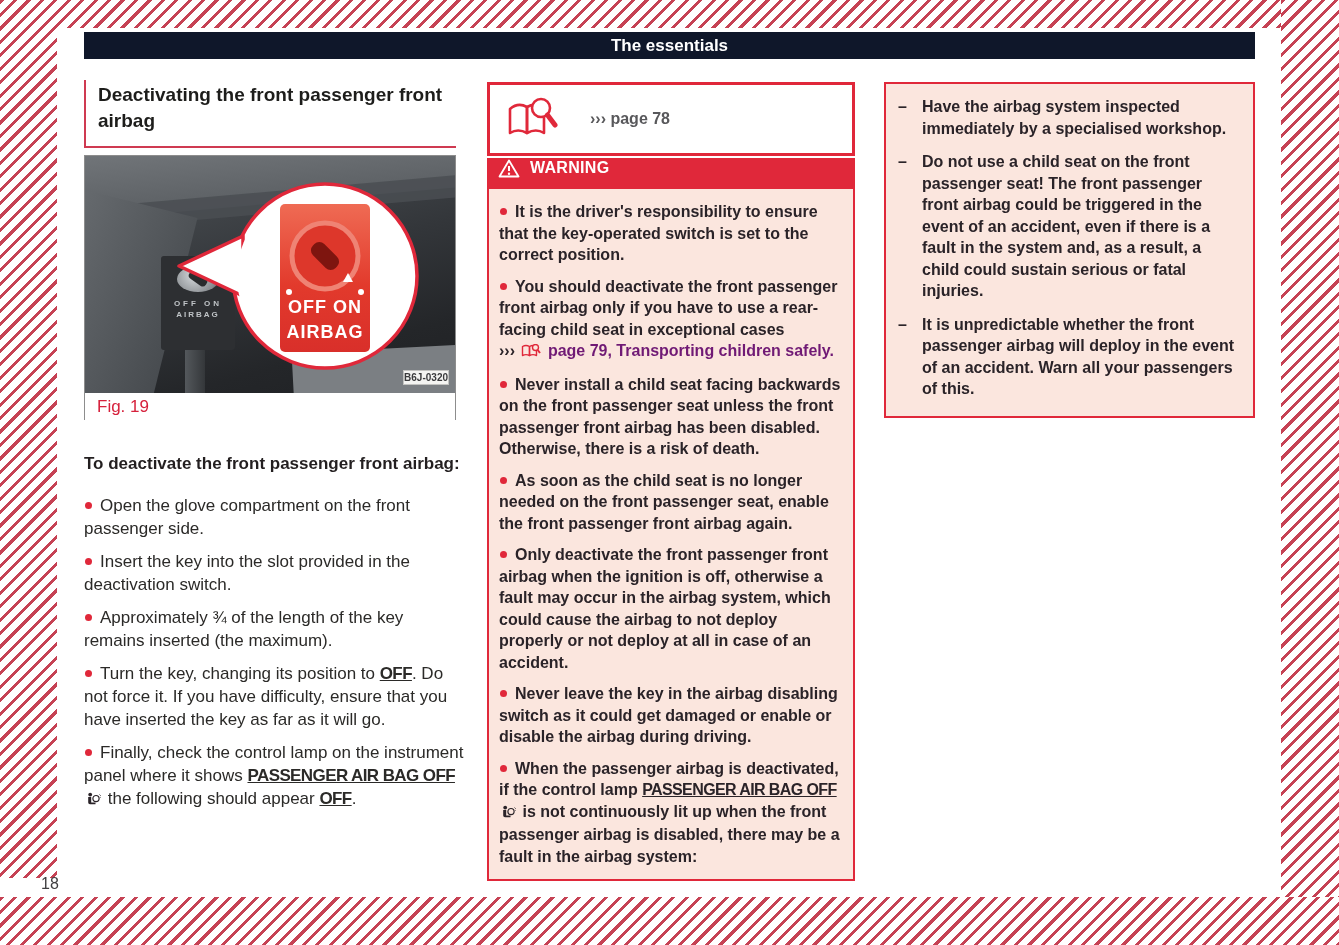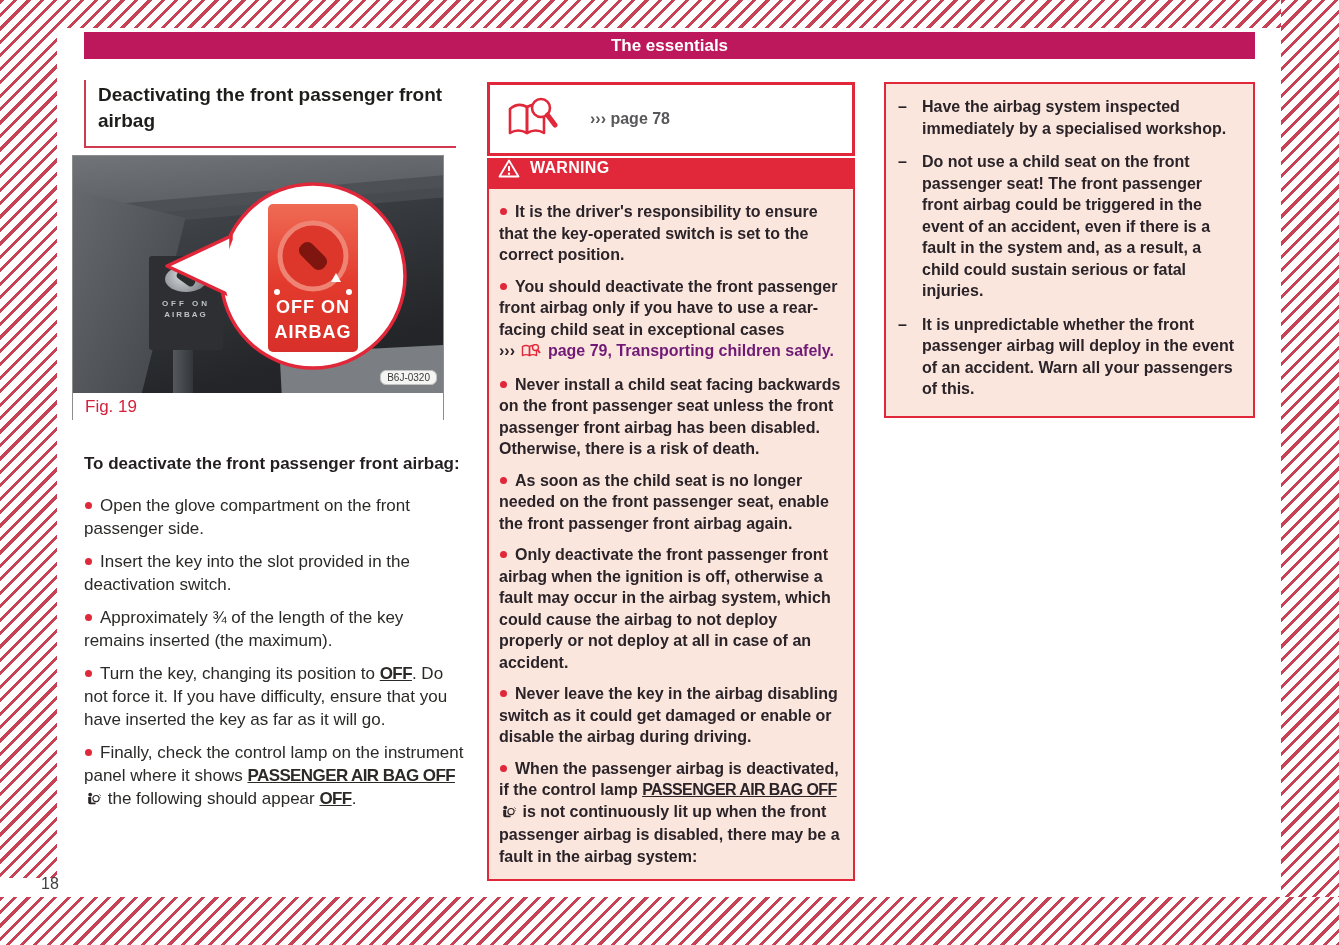--- a/index.html
+++ b/index.html
@@ -18,33 +18,33 @@
   #stripe-right{left:1281px;top:0;width:58px;height:945px;}
   #stripe-bottom{left:0;top:897px;width:1339px;height:48px;}
 
   #page-number{
     position:absolute;left:24px;top:875px;
     font-size:16px;color:#414042;margin-left:17px;
   }
 
   #header-bar{
     position:absolute;left:84px;top:32px;width:1171px;height:27px;
-    background:#be185d;color:#ffffff;
+    background:#0f172a;color:#ffffff;
     font-size:17px;font-weight:bold;text-align:center;line-height:27px;
   }
 
   
   #left-heading{
     position:absolute;left:84px;top:80px;width:372px;box-sizing:border-box;
     padding:2px 0 12px 12px;
     border-left:2px solid #cf3a51;border-bottom:2px solid #cf3a51;
     font-size:19px;font-weight:bold;line-height:26px;color:#1d1d1b;
   }
   #figure-box{
-    position:absolute;left:72px;top:155px;width:372px;height:265px;
+    position:absolute;left:84px;top:155px;width:372px;height:265px;
     border:1px solid #8d8d8d;box-sizing:border-box;background:#ffffff;
   }
   #figure-photo{
     position:relative;width:100%;height:237px;overflow:hidden;
     background:linear-gradient(165deg,#585c60 0%,#43474b 22%,#33363a 48%,#242629 78%,#1f2124 100%);
   }
   .ph-band{position:absolute;left:-12px;top:-28px;width:430px;height:74px;
     background:linear-gradient(#74787c,#5b5f63);transform:rotate(-5deg);}
   .ph-band2{position:absolute;left:-12px;top:34px;width:430px;height:22px;
     background:#4a4e52;transform:rotate(-5deg);opacity:.85;}
@@ -66,22 +66,22 @@
     background:#2a2c2e;transform:rotate(35deg);
   }
   .panel-label{font-size:8px;letter-spacing:3px;color:#bfc3c6;font-weight:bold;line-height:11px;}
   .panel-label2{font-size:8px;letter-spacing:2px;color:#bfc3c6;font-weight:bold;line-height:11px;}
   #dash-stalk{
     position:absolute;left:100px;top:194px;width:20px;height:44px;
     background:linear-gradient(90deg,#54585c,#34373a);
   }
   #photo-tag{
     position:absolute;right:6px;bottom:8px;
-    background:#f4f4f2;border:1px solid #c2c2c0;border-radius:6px;
-    font-size:10px;color:#3a3a3c;padding:1px 6px;
+    background:#f4f4f2;border:1px solid #c2c2c0;border-radius:0;
+    font-size:10px;color:#3a3a3c;padding:1px 0;font-weight:bold;
   }
   #figure-caption{
     height:27px;display:flex;align-items:center;padding-left:12px;
     font-size:17px;font-weight:normal;color:#d6213c;background:#fff;
   }
   #left-intro{
     position:absolute;left:84px;top:452px;width:378px;
     font-size:17px;font-weight:bold;line-height:23px;color:#231f20;
   }
   #left-bullets{position:absolute;left:84px;top:494px;width:380px;}

